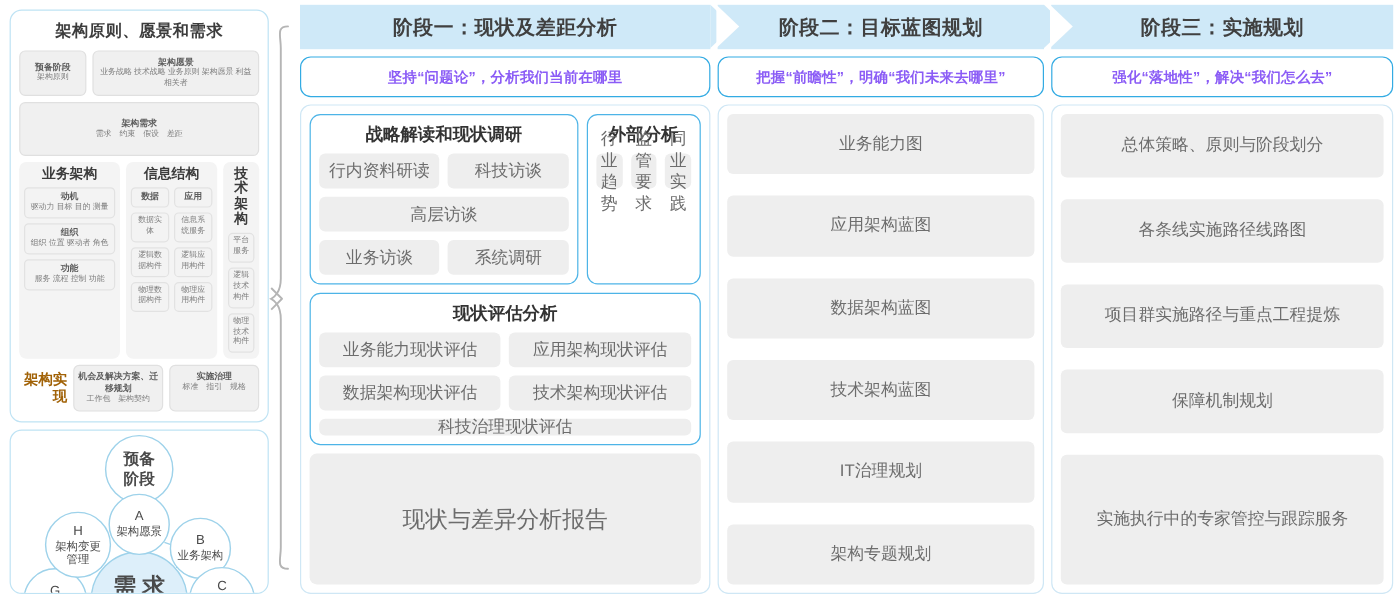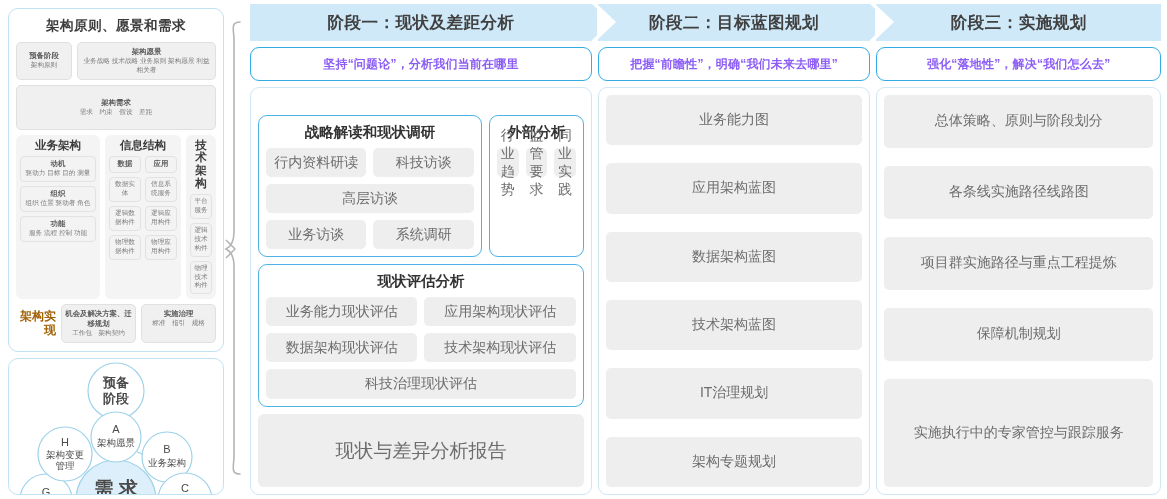--- a/index.html
+++ b/index.html
@@ -200,28 +200,28 @@
     border-radius: 5px;
     display: flex; align-items: center; justify-content: center;
     font-size: 14px; color: #6d6d6d;
     text-align: center;
     box-sizing: border-box;
   }
   .chip-row { display: flex; gap: 7px; }
   .chip-row > .chip { flex: 1; height: 29px; }
 
   
-  .p1-top { display: flex; gap: 7px; margin-top: 20px; }
+  .p1-top { display: flex; gap: 7px; }
   .p1-top .card.strategy { flex: 1; }
   .p1-top .card.external { flex: 0 0 95px; }
   .card.external .chip { height: 29px; }
   .card.external .stack { display:flex; flex-direction:row; gap:7px; }
 
   .card.assess .stack { display: flex; flex-direction: column; gap: 7px; }
-  .card.assess .chip.wide { height: 30px; }
+  .card.assess .chip.wide { height: 14px; }
 
   .report-chip {
     background: #eeeeee;
     border-radius: 6px;
     flex: 1;
     display: flex; align-items: center; justify-content: center;
     font-size: 19px; color: #6d6d6d;
     min-height: 0;
   }
 

